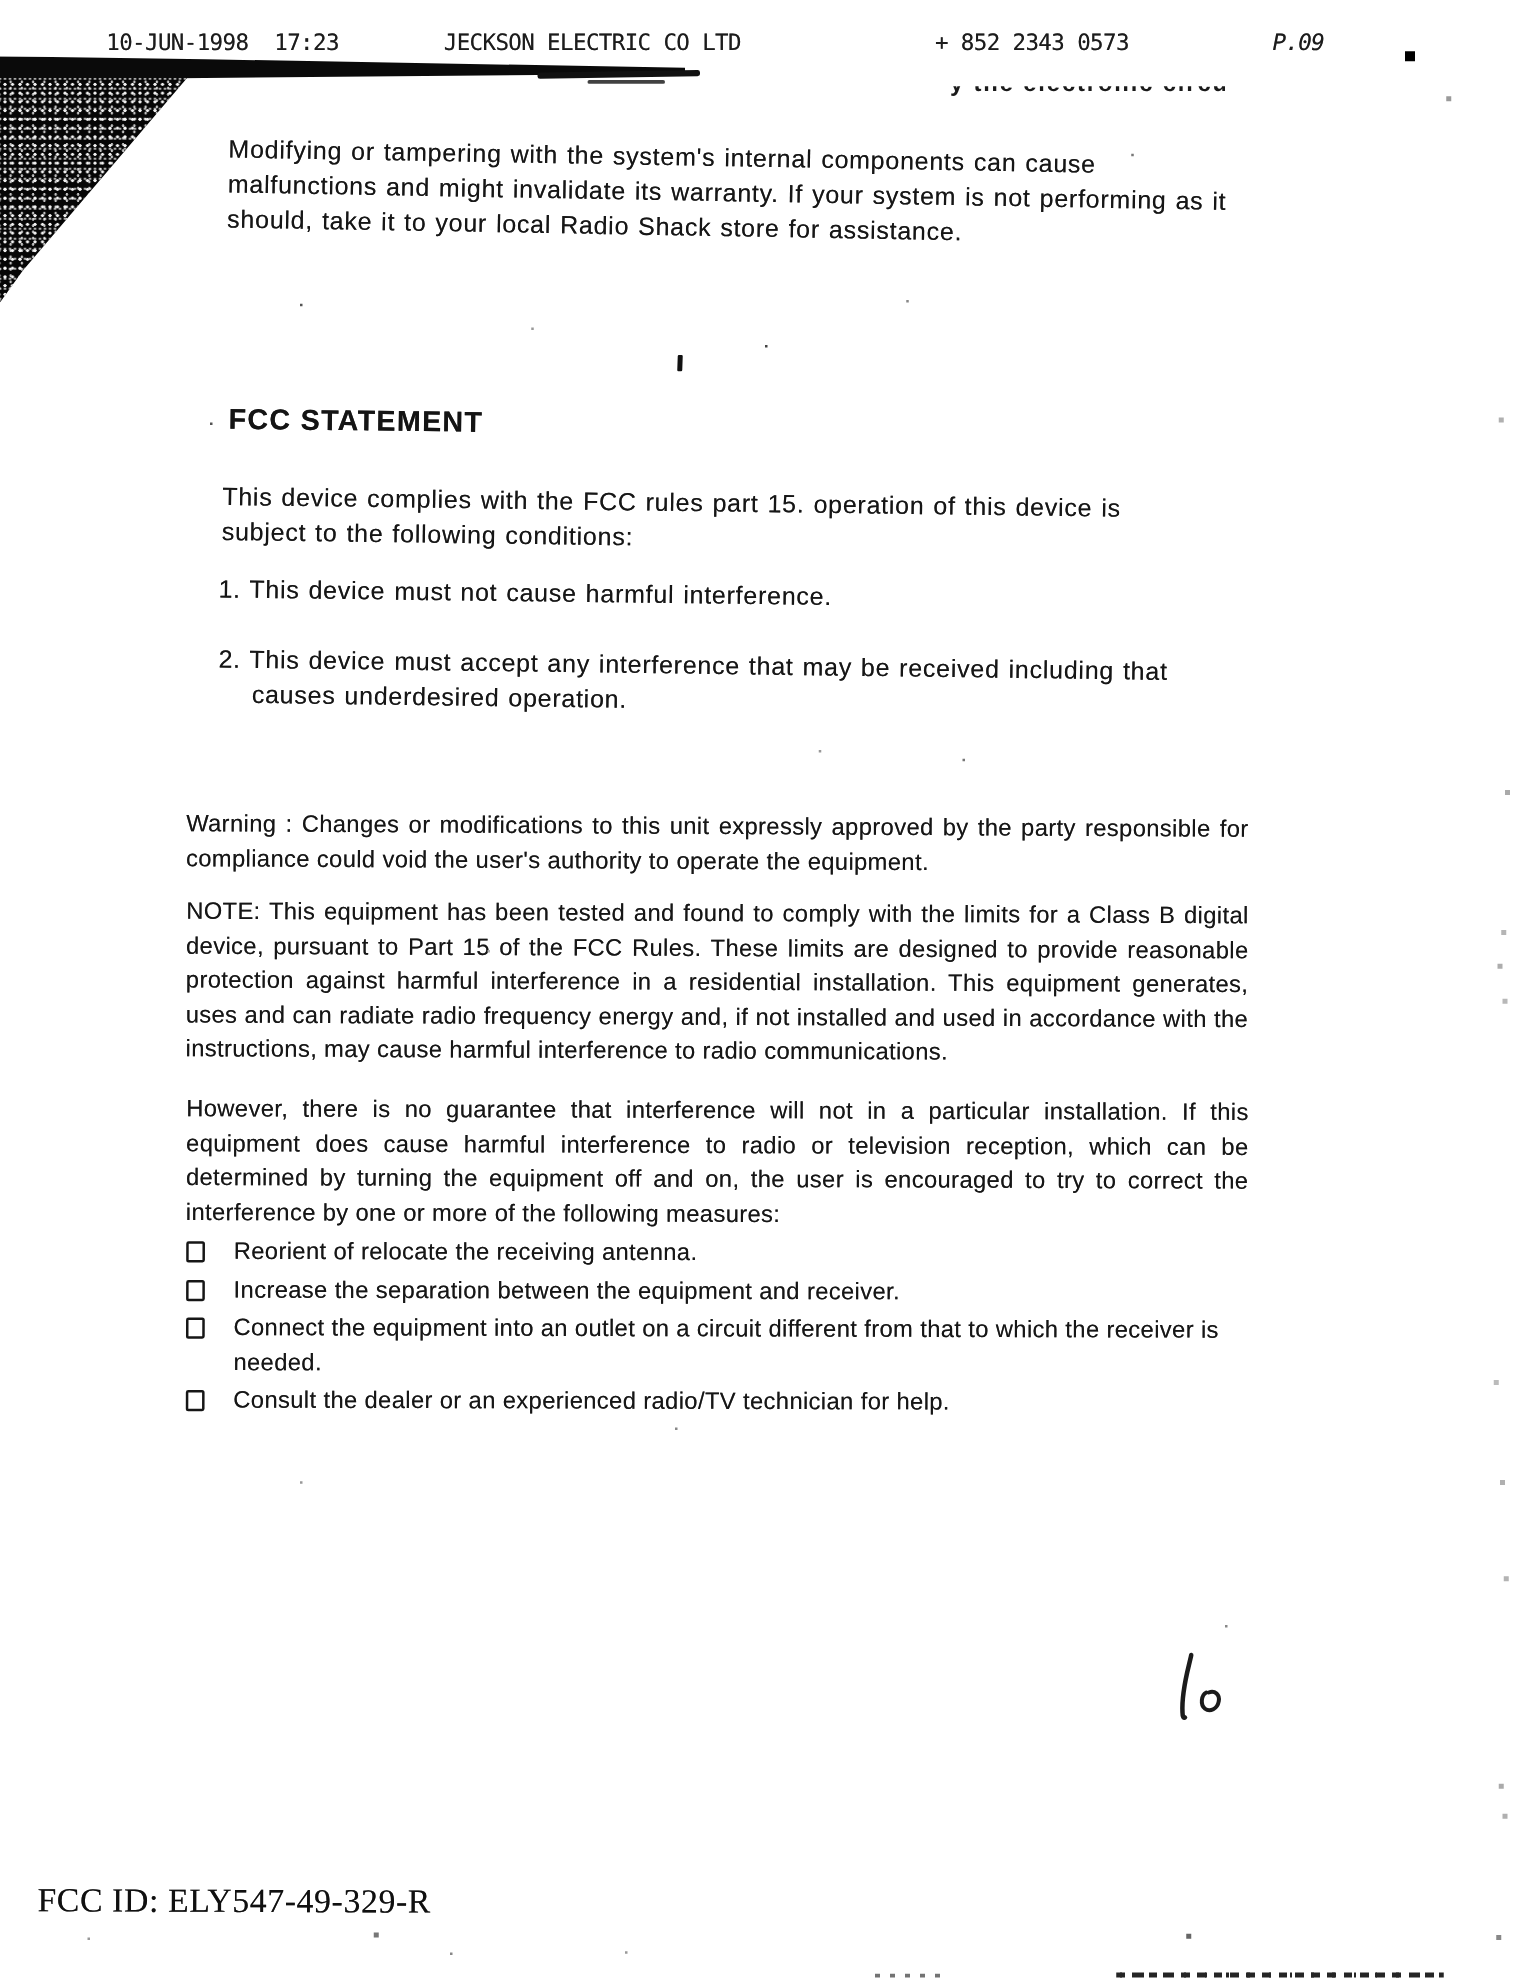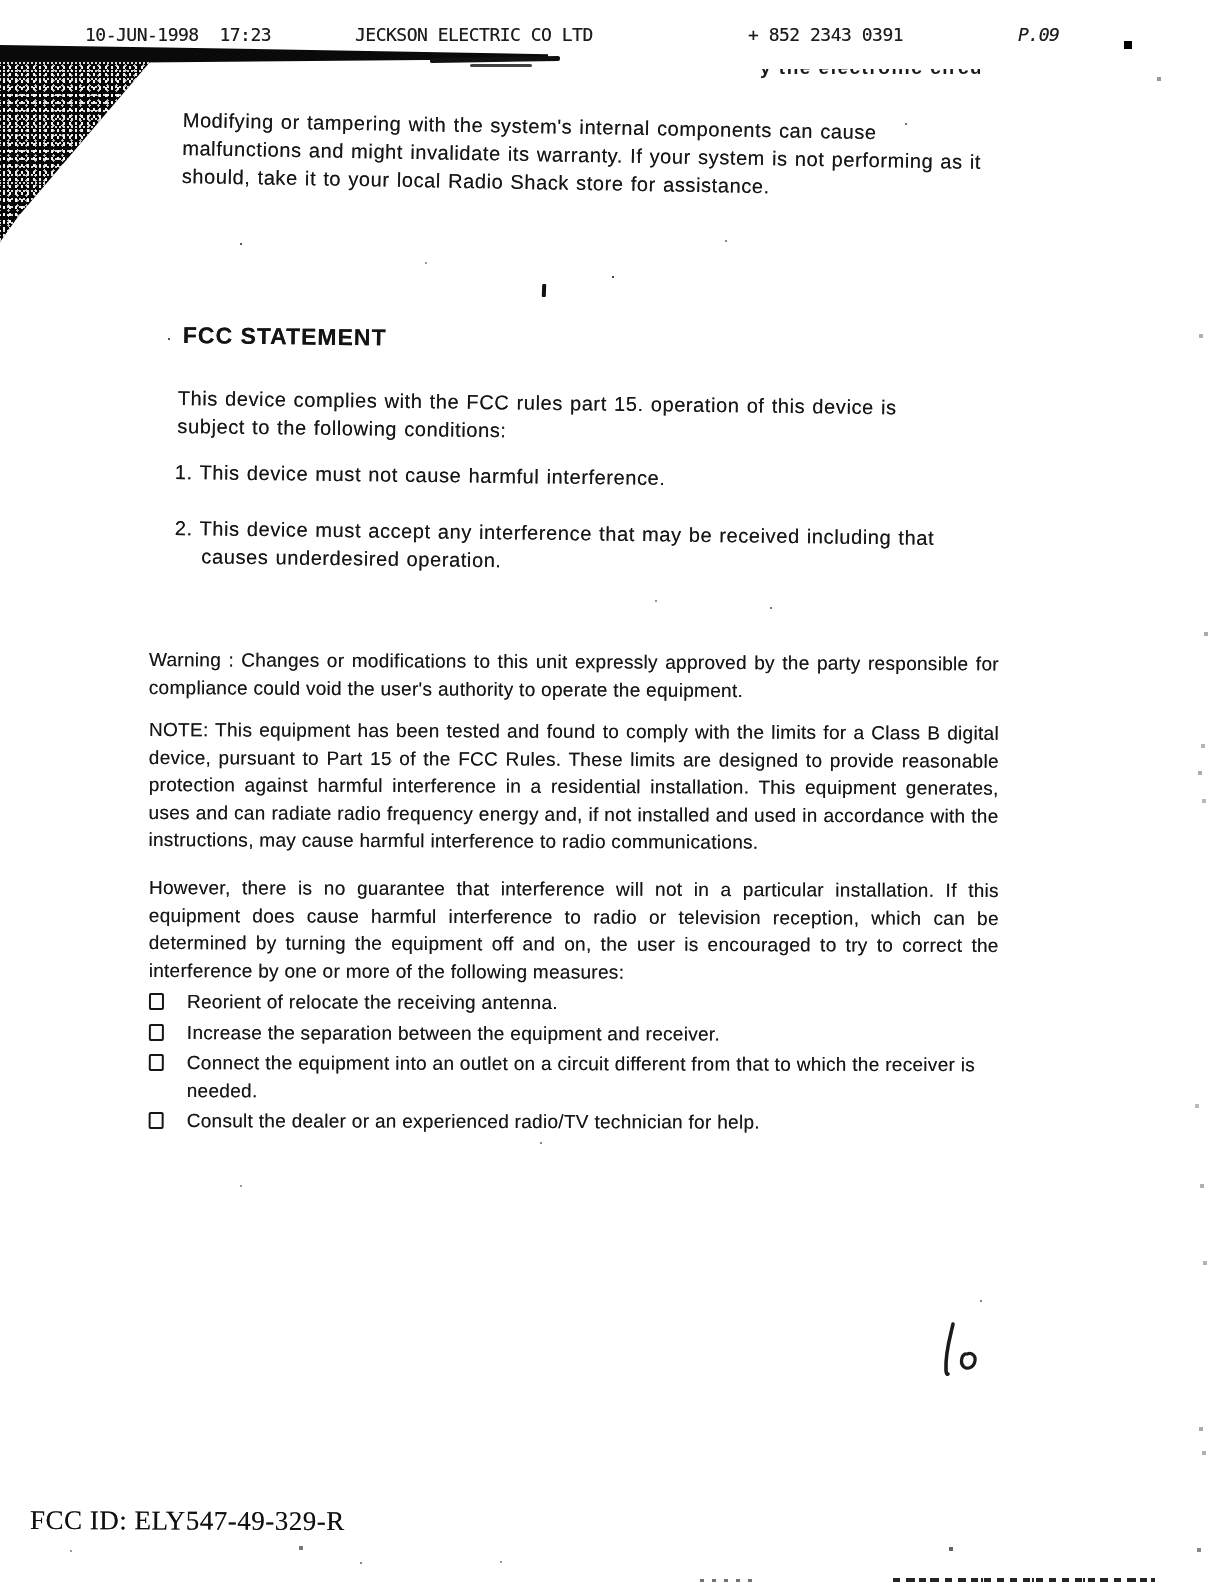--- a/index.html
+++ b/index.html
@@ -96,21 +96,21 @@
   }
   svg.hand{overflow:visible;}
 </style>
 </head>
 <body>
 
 <div class="page">
 
   <div class="abs fax-head" style="left:85px;top:24px;">10-JUN-1998  17:23</div>
   <div class="abs fax-head" style="left:355px;top:24px;">JECKSON ELECTRIC CO LTD</div>
-  <div class="abs fax-head" style="left:748px;top:24px;">+ 852 2343 0391</div>
+  <div class="abs fax-head" style="left:748px;top:24px;">+ 852 2343 0573</div>
   <div class="abs fax-head" style="left:1018px;top:24px;font-style:italic;">P.09</div>
 
   <div class="abs bar-wedge"></div>
   <div class="abs bar-scribble" style="left:430px;top:57px;width:130px;height:5px;transform:rotate(-1deg);"></div>
   <div class="abs bar-scribble" style="left:470px;top:64px;width:62px;height:3px;opacity:.8;"></div>
   <div class="abs speckle-triangle"></div>
 
   <div class="abs clip-frag">
     <span>y the electronic circuits.</span>
   </div>

